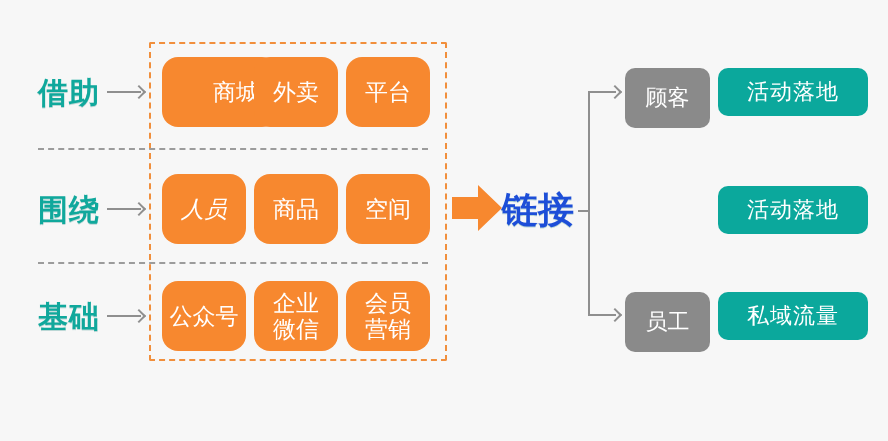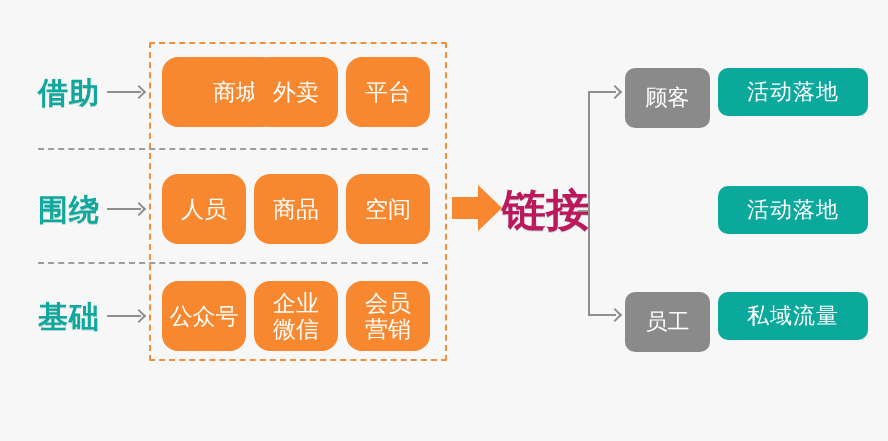--- a/index.html
+++ b/index.html
@@ -47,21 +47,21 @@
     position:absolute;width:84px;height:70px;border-radius:16px;
     background:#f7882f;color:#ffffff;
     display:flex;align-items:center;justify-content:center;text-align:center;
     font-size:23px;line-height:1.15;white-space:pre-line;
   }
 
   
   .big-arrow{position:absolute;left:452px;top:185px;width:50px;height:46px;}
   .link-label{
     position:absolute;left:502px;top:191px;height:38px;line-height:38px;
-    color:#be185d;font-size:44px;font-weight:bold;white-space:nowrap;
+    color:#1d4ed8;font-size:36px;font-weight:bold;white-space:nowrap;
     text-shadow:0 1px 0 rgba(9,120,110,0.25);
   }
 
   
   .gbox{
     position:absolute;left:625px;width:85px;height:60px;border-radius:10px;
     background:#8a8a8a;color:#ffffff;
     display:flex;align-items:center;justify-content:center;
     font-size:22px;white-space:nowrap;
   }
@@ -96,21 +96,21 @@
   </div>
   <div>
     <div class="thin-line" style="left:107px;top:315px;width:34px;"></div>
     <div class="chevron" style="left:134px;top:311px;"></div>
   </div>
 
   <div class="obox" style="left:162px;top:57px;padding-left:32px;">商城</div>
   <div class="obox" style="left:254px;top:57px;">外卖</div>
   <div class="obox" style="left:346px;top:57px;">平台</div>
 
-  <div class="obox" style="left:162px;top:174px;">人员</div>
+  <div class="obox" style="left:162px;top:174px;font-style:italic;">人员</div>
   <div class="obox" style="left:254px;top:174px;text-align:center;">商品</div>
   <div class="obox" style="left:346px;top:174px;">空间</div>
 
   <div class="obox" style="left:162px;top:281px;">公众号</div>
   <div class="obox" style="left:254px;top:281px;">企业
 微信</div>
   <div class="obox" style="left:346px;top:281px;">会员
 营销</div>
 
   <svg class="big-arrow" viewBox="0 0 50 46">

